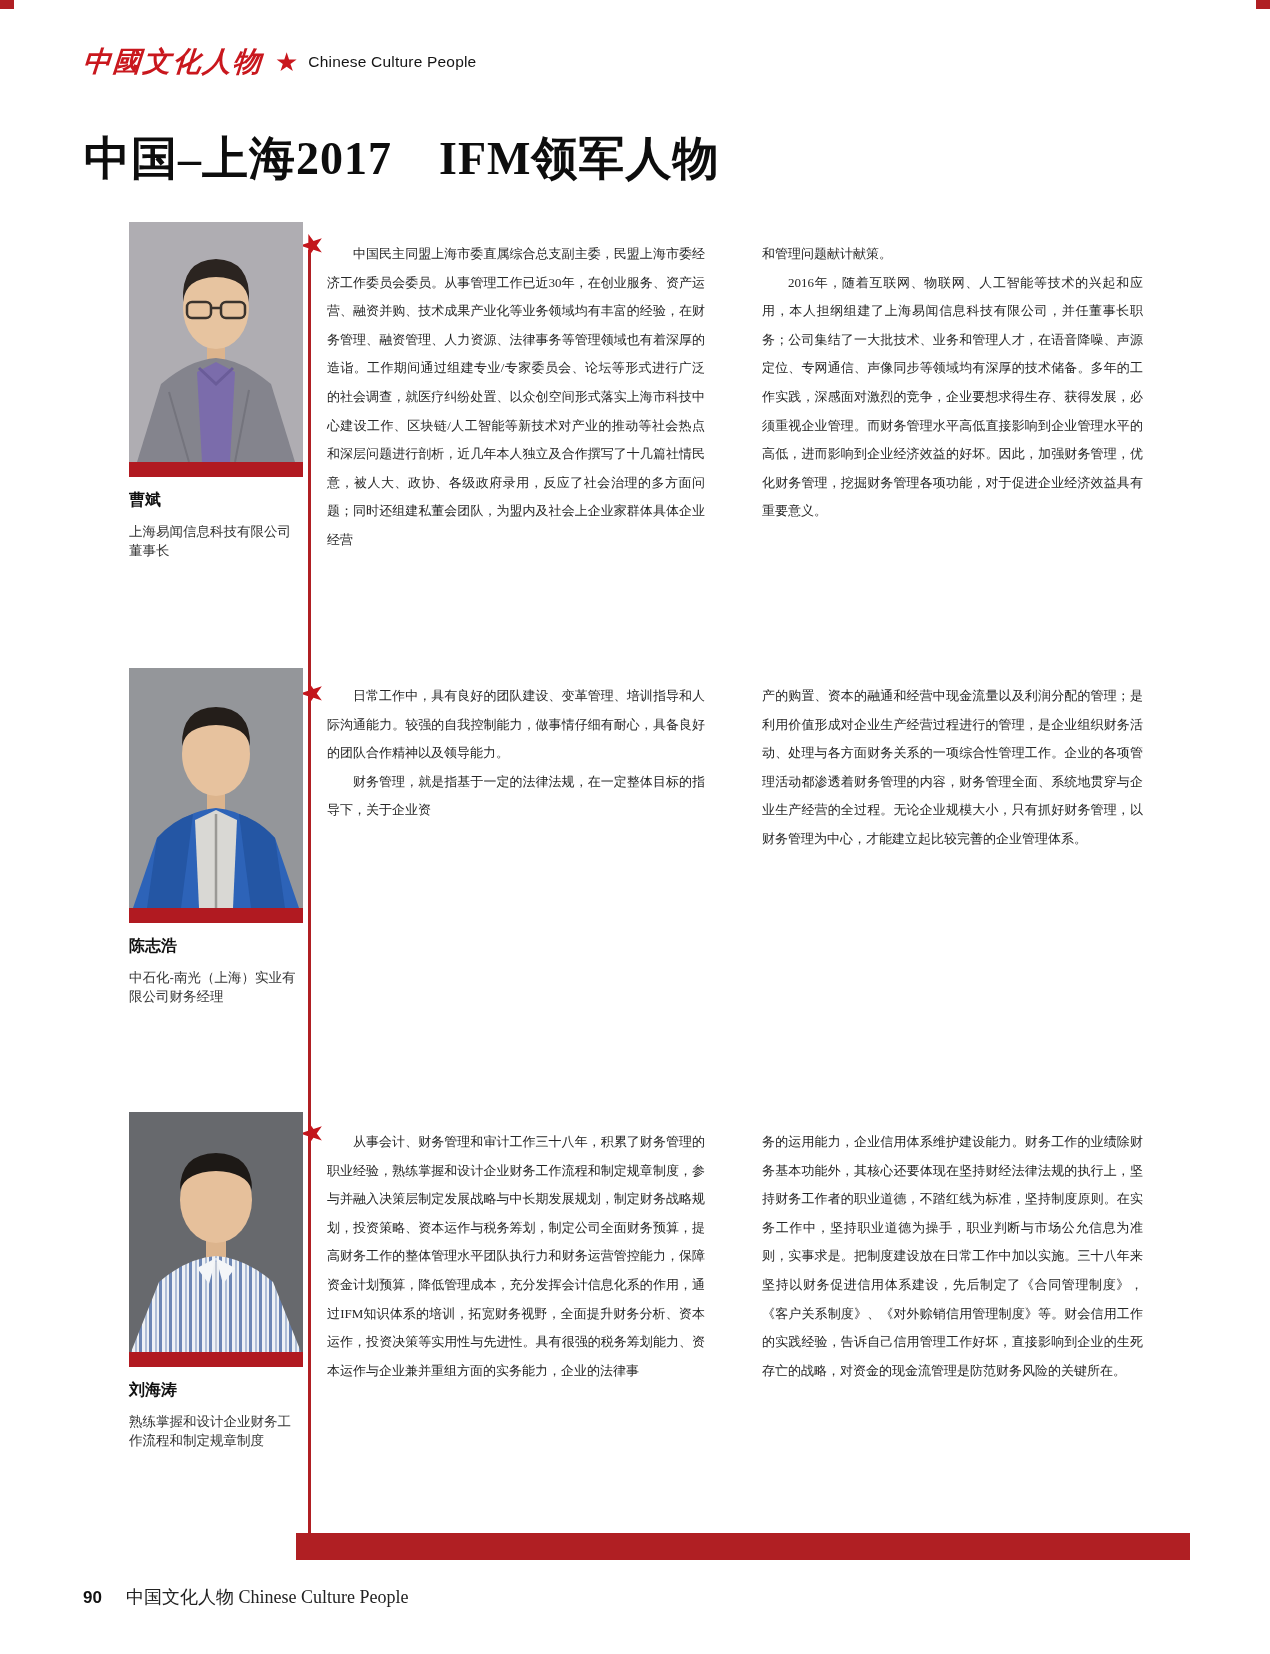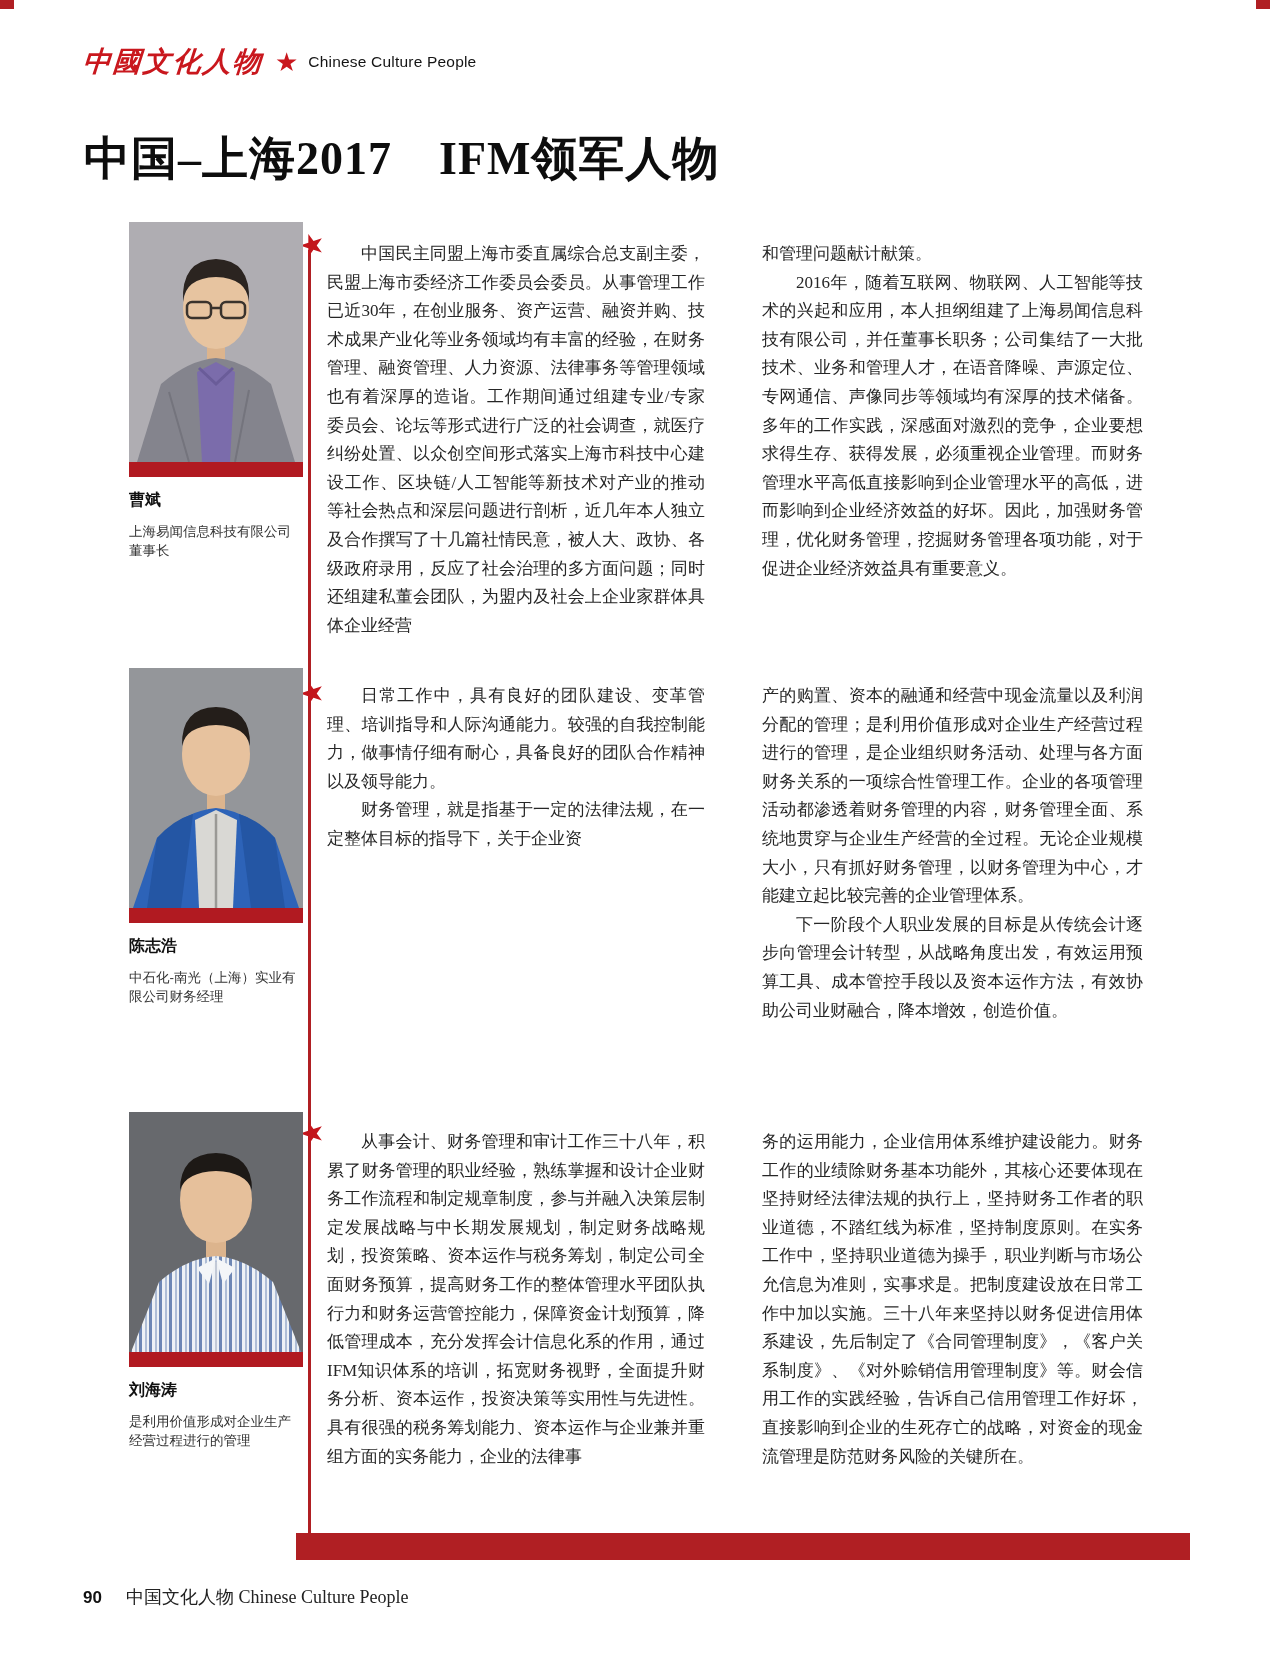--- a/index.html
+++ b/index.html
@@ -52,21 +52,21 @@
   .profile-name{
     margin-top:13px;font-family:"Liberation Sans","DejaVu Sans",sans-serif;
     font-weight:700;font-size:16px;color:#111;
   }
   .profile-title{
     margin-top:11px;font-family:"Liberation Sans","DejaVu Sans",sans-serif;
     font-size:13.5px;line-height:19px;color:#333;
   }
 
   
-  .col{position:absolute;font-size:17px;line-height:28.6px;text-align:justify;color:#262626;}
+  .col{position:absolute;font-size:13px;line-height:28.6px;text-align:justify;color:#262626;}
   .col p{margin:0;}
   .col p.pi{text-indent:2em;}
   .col-left{left:327px;width:378px;}
   .col-right{left:762px;width:381px;}
   .row-1{top:240px;} .row-2{top:682px;} .row-3{top:1128px;}
 
   
   .footer{position:absolute;left:83px;top:1585px;display:flex;align-items:baseline;}
   .footer .pageno{font-family:"Liberation Sans","DejaVu Sans",sans-serif;
     font-weight:700;font-size:17px;color:#111;}
@@ -147,38 +147,37 @@
       <rect x="77" y="114" width="20" height="32" fill="#dcb48d"></rect>
       <path d="M2 240 L30 170 Q58 146 87 144 Q116 146 144 170 L172 240 Z" fill="url(#stripes3)"></path>
       <path d="M68 156 L87 146 L80 172 Z" fill="#f4f6f8"></path>
       <path d="M106 156 L87 146 L94 172 Z" fill="#f4f6f8"></path>
       <line x1="87" y1="150" x2="87" y2="240" stroke="#c2c9d6" stroke-width="2"></line>
       <ellipse cx="87" cy="88" rx="36" ry="43" fill="#e6c09b"></ellipse>
       <path d="M51 78 Q51 42 87 41 Q123 42 123 78 Q117 60 87 59 Q57 60 51 78 Z" fill="#1d1916"></path>
     </svg>
     <div class="photo-band"></div>
     <div class="profile-name">刘海涛</div>
-    <div class="profile-title">是利用价值形成对企业生产经营过程进行的管理</div>
+    <div class="profile-title">熟练掌握和设计企业财务工作流程和制定规章制度</div>
   </div>
 
   <div class="col col-left row-1">
     <p class="pi">中国民主同盟上海市委直属综合总支副主委，民盟上海市委经济工作委员会委员。从事管理工作已近30年，在创业服务、资产运营、融资并购、技术成果产业化等业务领域均有丰富的经验，在财务管理、融资管理、人力资源、法律事务等管理领域也有着深厚的造诣。工作期间通过组建专业/专家委员会、论坛等形式进行广泛的社会调查，就医疗纠纷处置、以众创空间形式落实上海市科技中心建设工作、区块链/人工智能等新技术对产业的推动等社会热点和深层问题进行剖析，近几年本人独立及合作撰写了十几篇社情民意，被人大、政协、各级政府录用，反应了社会治理的多方面问题；同时还组建私董会团队，为盟内及社会上企业家群体具体企业经营</p>
   </div>
   <div class="col col-right row-1">
     <p>和管理问题献计献策。</p>
     <p class="pi">2016年，随着互联网、物联网、人工智能等技术的兴起和应用，本人担纲组建了上海易闻信息科技有限公司，并任董事长职务；公司集结了一大批技术、业务和管理人才，在语音降噪、声源定位、专网通信、声像同步等领域均有深厚的技术储备。多年的工作实践，深感面对激烈的竞争，企业要想求得生存、获得发展，必须重视企业管理。而财务管理水平高低直接影响到企业管理水平的高低，进而影响到企业经济效益的好坏。因此，加强财务管理，优化财务管理，挖掘财务管理各项功能，对于促进企业经济效益具有重要意义。</p>
   </div>
 
   <div class="col col-left row-2">
     <p class="pi">日常工作中，具有良好的团队建设、变革管理、培训指导和人际沟通能力。较强的自我控制能力，做事情仔细有耐心，具备良好的团队合作精神以及领导能力。</p>
     <p class="pi">财务管理，就是指基于一定的法律法规，在一定整体目标的指导下，关于企业资</p>
   </div>
   <div class="col col-right row-2">
     <p>产的购置、资本的融通和经营中现金流量以及利润分配的管理；是利用价值形成对企业生产经营过程进行的管理，是企业组织财务活动、处理与各方面财务关系的一项综合性管理工作。企业的各项管理活动都渗透着财务管理的内容，财务管理全面、系统地贯穿与企业生产经营的全过程。无论企业规模大小，只有抓好财务管理，以财务管理为中心，才能建立起比较完善的企业管理体系。</p>
-    <p class="pi">下一阶段个人职业发展的目标是从传统会计逐步向管理会计转型，从战略角度出发，有效运用预算工具、成本管控手段以及资本运作方法，有效协助公司业财融合，降本增效，创造价值。</p>
   </div>
 
   <div class="col col-left row-3">
     <p class="pi">从事会计、财务管理和审计工作三十八年，积累了财务管理的职业经验，熟练掌握和设计企业财务工作流程和制定规章制度，参与并融入决策层制定发展战略与中长期发展规划，制定财务战略规划，投资策略、资本运作与税务筹划，制定公司全面财务预算，提高财务工作的整体管理水平团队执行力和财务运营管控能力，保障资金计划预算，降低管理成本，充分发挥会计信息化系的作用，通过IFM知识体系的培训，拓宽财务视野，全面提升财务分析、资本运作，投资决策等实用性与先进性。具有很强的税务筹划能力、资本运作与企业兼并重组方面的实务能力，企业的法律事</p>
   </div>
   <div class="col col-right row-3">
     <p>务的运用能力，企业信用体系维护建设能力。财务工作的业绩除财务基本功能外，其核心还要体现在坚持财经法律法规的执行上，坚持财务工作者的职业道德，不踏红线为标准，坚持制度原则。在实务工作中，坚持职业道德为操手，职业判断与市场公允信息为准则，实事求是。把制度建设放在日常工作中加以实施。三十八年来坚持以财务促进信用体系建设，先后制定了《合同管理制度》，《客户关系制度》、《对外赊销信用管理制度》等。财会信用工作的实践经验，告诉自己信用管理工作好坏，直接影响到企业的生死存亡的战略，对资金的现金流管理是防范财务风险的关键所在。</p>
   </div>
 
   <div class="footer">

